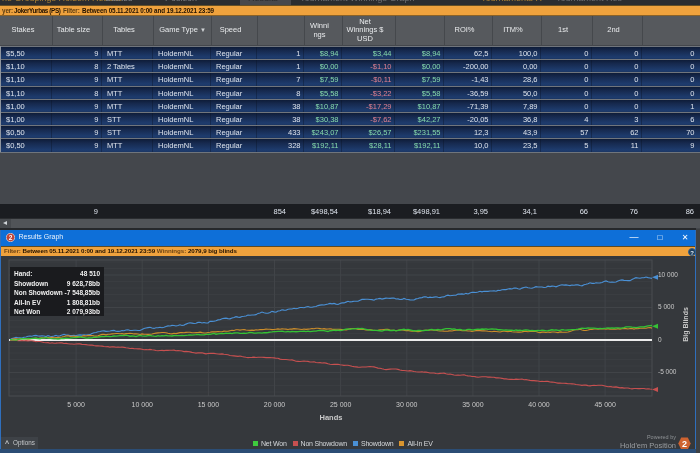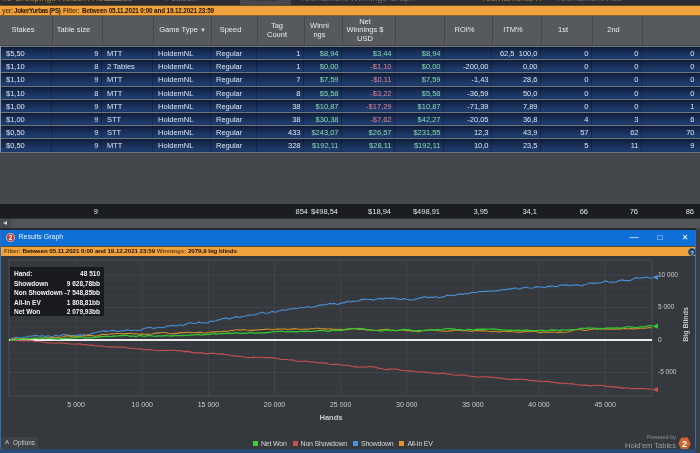--- a/index.html
+++ b/index.html
@@ -82,23 +82,23 @@
   </div>
   <div id="filterbar" class="abs">
       <span style="position:absolute;left:2px;color:#5b3c12">yer:</span>
       <span style="position:absolute;left:14px;letter-spacing:-0.35px">JokerYurbas (PS)</span>
       <span style="position:absolute;left:63px;color:#5b3c12">Filter:</span>
       <span style="position:absolute;left:82px">Between 05.11.2021 0:00 and 19.12.2021 23:59</span>
     </div>
   <div id="header" class="abs">
       <div class="hc" style="left:2px;width:51px">Stakes</div>
       <div class="hc" style="left:53px;width:50px">Table size</div>
+      <div class="hc" style="left:103px;width:51px">Tables</div>
       <div class="hc" style="left:154px;width:58px">Game Type</div>
       <div class="hc" style="left:212px;width:46px">Speed</div>
-      <div class="hc" style="left:258px;width:47px">Tag<br>Count</div>
       <div class="hc" style="left:305px;width:38px">Winni<br>ngs</div>
       <div class="hc" style="left:343px;width:53px">Net<br>Winnings $<br>USD</div>
       <div class="hc" style="left:445px;width:48px">ROI%</div>
       <div class="hc" style="left:493px;width:49px">ITM%</div>
       <div class="hc" style="left:542px;width:51px">1st</div>
       <div class="hc" style="left:593px;width:50px">2nd</div>
       <div class="hs" style="left:52px"></div>
       <div class="hs" style="left:102px"></div>
       <div class="hs" style="left:153px"></div>
       <div class="hs" style="left:211px"></div>
@@ -129,21 +129,21 @@
       <div class="vs" style="left:641px"></div>
       <div class="c" style="left:2px;width:51px;padding-left:4px;text-align:left;color:#dde3ec">$5,50</div>
       <div class="c" style="left:53px;width:50px;padding-right:4.5px;text-align:right;color:#dde3ec">9</div>
       <div class="c" style="left:103px;width:51px;padding-left:4px;text-align:left;color:#dde3ec">MTT</div>
       <div class="c" style="left:154px;width:58px;padding-left:4px;text-align:left;color:#dde3ec">HoldemNL</div>
       <div class="c" style="left:212px;width:46px;padding-left:4px;text-align:left;color:#dde3ec">Regular</div>
       <div class="c" style="left:258px;width:47px;padding-right:4.5px;text-align:right;color:#dde3ec">1</div>
       <div class="c" style="left:305px;width:38px;padding-right:4.5px;text-align:right;color:#87dbac">$8,94</div>
       <div class="c" style="left:343px;width:53px;padding-right:4.5px;text-align:right;color:#87dbac">$3,44</div>
       <div class="c" style="left:396px;width:49px;padding-right:4.5px;text-align:right;color:#87dbac">$8,94</div>
-      <div class="c" style="left:471px;width:48px;padding-right:4.5px;text-align:right;color:#dde3ec">62,5</div>
+      <div class="c" style="left:445px;width:48px;padding-right:4.5px;text-align:right;color:#dde3ec">62,5</div>
       <div class="c" style="left:493px;width:49px;padding-right:4.5px;text-align:right;color:#dde3ec">100,0</div>
       <div class="c" style="left:542px;width:51px;padding-right:4.5px;text-align:right;color:#dde3ec">0</div>
       <div class="c" style="left:593px;width:50px;padding-right:4.5px;text-align:right;color:#dde3ec">0</div>
       <div class="c" style="left:643px;width:56px;padding-right:4.5px;text-align:right;color:#dde3ec">0</div>
     </div>
 <div class="row" style="top:59px;height:13px">
       <div class="vs" style="left:51px"></div>
       <div class="vs" style="left:101px"></div>
       <div class="vs" style="left:152px"></div>
       <div class="vs" style="left:210px"></div>
@@ -342,21 +342,21 @@
       <div class="c" style="left:445px;width:48px;padding-right:4.5px;text-align:right;color:#dde3ec">10,0</div>
       <div class="c" style="left:493px;width:49px;padding-right:4.5px;text-align:right;color:#dde3ec">23,5</div>
       <div class="c" style="left:542px;width:51px;padding-right:4.5px;text-align:right;color:#dde3ec">5</div>
       <div class="c" style="left:593px;width:50px;padding-right:4.5px;text-align:right;color:#dde3ec">11</div>
       <div class="c" style="left:643px;width:56px;padding-right:4.5px;text-align:right;color:#dde3ec">9</div>
     </div>
   <div id="rowend" class="abs"></div>
   <div class="abs" style="left:0;top:46px;width:1px;height:106px;background:#8e959e"></div>
   <div id="totals" class="abs">
       <div class="tc" style="left:53px;width:45px">9</div>
-      <div class="tc" style="left:266px;width:42px">854</div>
+      <div class="tc" style="left:244px;width:42px">854</div>
       <div class="tc" style="left:305px;width:33px">$498,54</div>
       <div class="tc" style="left:343px;width:48px">$18,94</div>
       <div class="tc" style="left:396px;width:44px">$498,91</div>
       <div class="tc" style="left:445px;width:43px">3,95</div>
       <div class="tc" style="left:493px;width:44px">34,1</div>
       <div class="tc" style="left:542px;width:46px">66</div>
       <div class="tc" style="left:593px;width:45px">76</div>
       <div class="tc" style="left:643px;width:51px">86</div>
     </div>
   <div class="abs" style="left:0;top:218px;width:700px;height:1px;background:#2a2c2f"></div>
@@ -439,20 +439,20 @@
       <div class="yl" style="top:47px">5 000</div>
       <div class="yl" style="top:79.5px">0</div>
       <div class="yl" style="top:112px">-5 000</div>
       <div id="bigblinds">Big Blinds</div>
       <div class="xl" style="left:50.125px">5 000</div><div class="xl" style="left:116.25px">10 000</div><div class="xl" style="left:182.375px">15 000</div><div class="xl" style="left:248.5px">20 000</div><div class="xl" style="left:314.625px">25 000</div><div class="xl" style="left:380.75px">30 000</div><div class="xl" style="left:446.875px">35 000</div><div class="xl" style="left:513.0px">40 000</div><div class="xl" style="left:579.125px">45 000</div>
       <div id="hands">Hands</div>
     </div>
     <div id="legend"><span class="lsq" style="background:#3ecb3e;margin-left:0"></span>Net Won<span class="lsq" style="background:#c75050"></span>Non Showdown<span class="lsq" style="background:#4a90d5"></span>Showdown<span class="lsq" style="background:#d9952f"></span>All-In EV</div>
     <div id="opt"><span class="car">^</span>Options</div>
     <div id="pow1">Powered by</div>
-    <div id="pow2">Hold'em Tables</div>
+    <div id="pow2">Hold'em Position</div>
     <svg id="hexlogo" viewBox="0 0 13 13">
         <polygon points="3.2,0.5 9.8,0.5 12.7,6.5 9.8,12.5 3.2,12.5 0.3,6.5" fill="#cf6330"></polygon>
         <text x="6.5" y="9.8" text-anchor="middle" font-size="9" font-weight="bold" fill="#fff" font-family="Liberation Sans">2</text>
       </svg>
   </div>
   <div id="gbottom" class="abs"></div>
 </div>
 
 </body></html>

